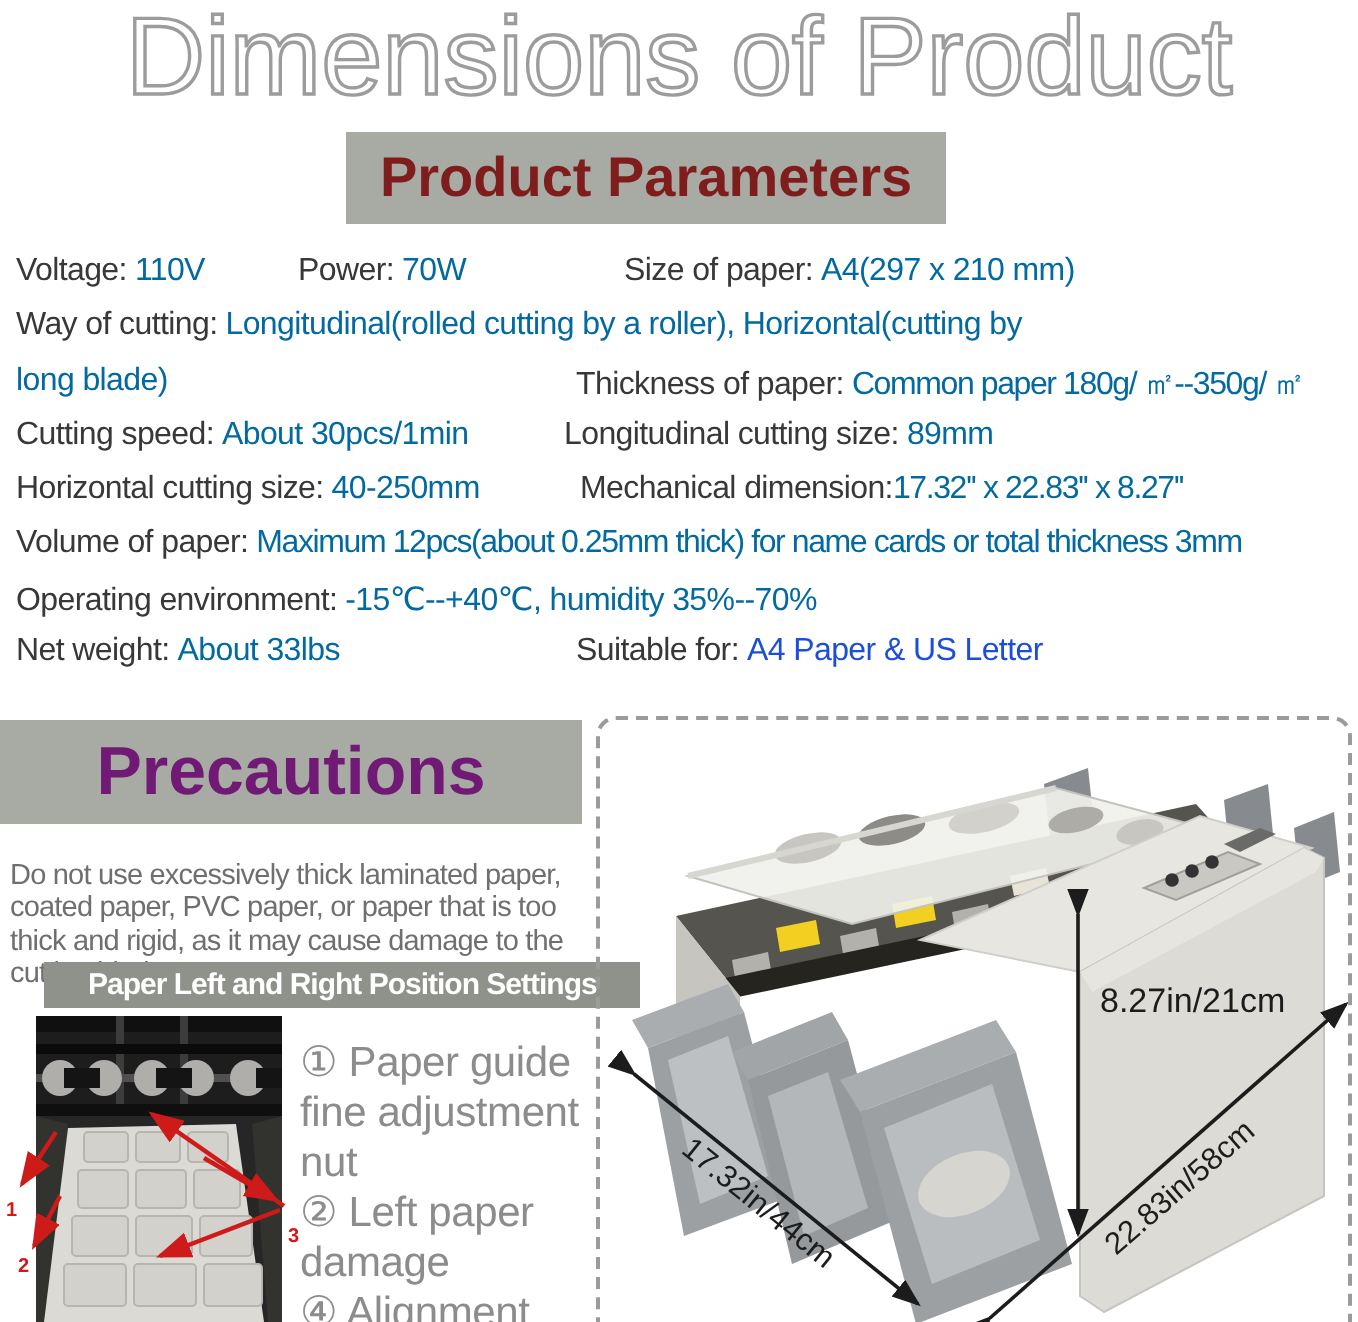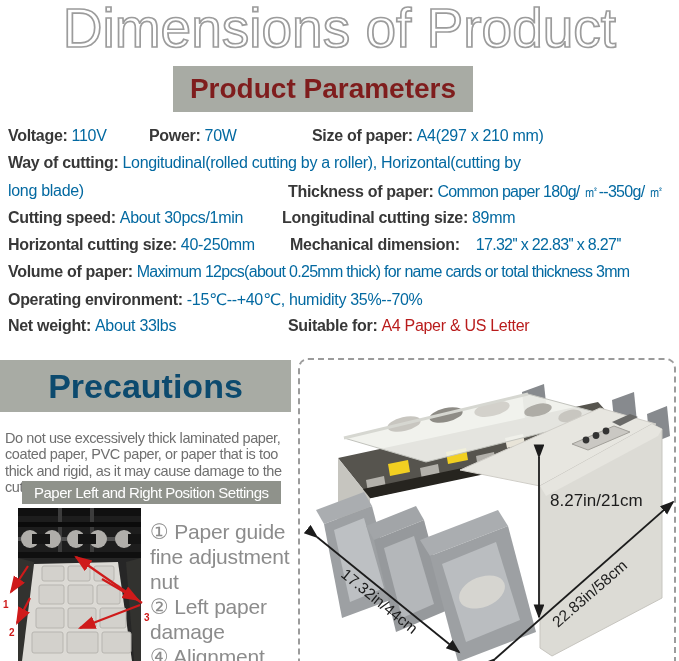--- a/index.html
+++ b/index.html
@@ -6,34 +6,34 @@
   .page{position:relative;width:679px;height:661px;background:#fff;overflow:hidden;
         font-family:"Liberation Sans","DejaVu Sans",sans-serif;}
   
   .title{position:absolute;left:0;top:-4px;width:679px;margin:0;text-align:center;
          font-size:55px;font-weight:500;letter-spacing:0px;color:transparent;
          -webkit-text-stroke:1.7px #9c9c9c;white-space:nowrap;}
   
   .param-heading{position:absolute;left:173px;top:66px;width:300px;height:46px;line-height:46px;
                  background:#a8aba4;color:#7f1d1d;font-size:28px;font-weight:bold;text-align:center;}
   .prec-heading{position:absolute;left:0;top:360px;width:291px;height:52px;line-height:52px;
-                background:#a8aba4;color:#0c4a6e;font-size:34px;font-weight:bold;text-align:center;}
+                background:#a8aba4;color:#701a75;font-size:34px;font-weight:bold;text-align:center;}
   .prec-body{position:absolute;left:5px;top:415px;width:304px;font-size:14.5px;line-height:16.5px;
              letter-spacing:-0.4px;color:#6f6f6f;}
   .sub-bar{position:absolute;left:22px;top:481px;display:inline-block;background:#8f928b;color:#fff;
-           font-size:15px;font-weight:normal;letter-spacing:-0.5px;padding:3px 12px;white-space:nowrap;text-align:right;}
+           font-size:15px;font-weight:bold;letter-spacing:-0.5px;padding:3px 22px;white-space:nowrap;text-align:right;}
   
   .specs{position:absolute;left:0;top:0;width:679px;height:345px;font-size:16px;}
   .row{position:absolute;left:0;width:679px;height:22px;white-space:nowrap;}
   .seg{position:absolute;top:0;white-space:nowrap;}
-  .lbl{font-weight:bold;color:#383838;letter-spacing:-0.3px;}
+  .lbl{font-weight:normal;color:#383838;letter-spacing:-0.3px;}
   .val{color:#0369a1;margin-left:4px;letter-spacing:-0.3px;}
-  .seg.tight .val{margin-left:16px;}
+  .seg.tight .val{margin-left:0;}
   .val.squeeze{letter-spacing:-0.7px;}
-  .val.red{color:#b91c1c;}
+  .val.red{color:#1d4ed8;}
   
   .callouts{position:absolute;left:150px;top:519px;width:152px;font-size:21px;line-height:25px;
             color:#8c8c8c;letter-spacing:-0.2px;}
   .callout{margin:0;}
   
   .diagram-panel{position:absolute;left:298px;top:358px;width:374px;height:316px;
                  border:2px dashed #9b9b9b;border-radius:10px;}
   .diagram-panel svg{position:absolute;left:0;top:0;}
   svg text{font-family:"Liberation Sans","DejaVu Sans",sans-serif;}
   

